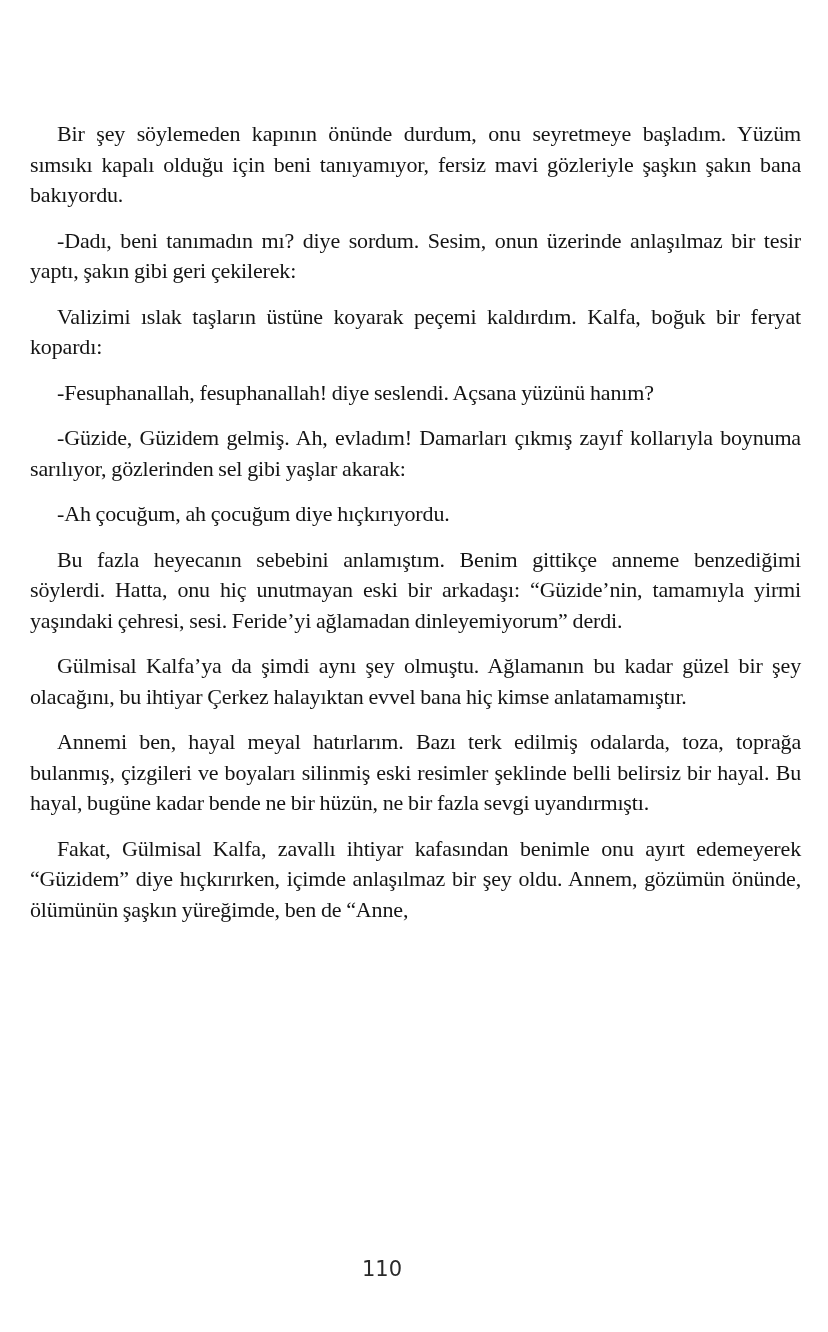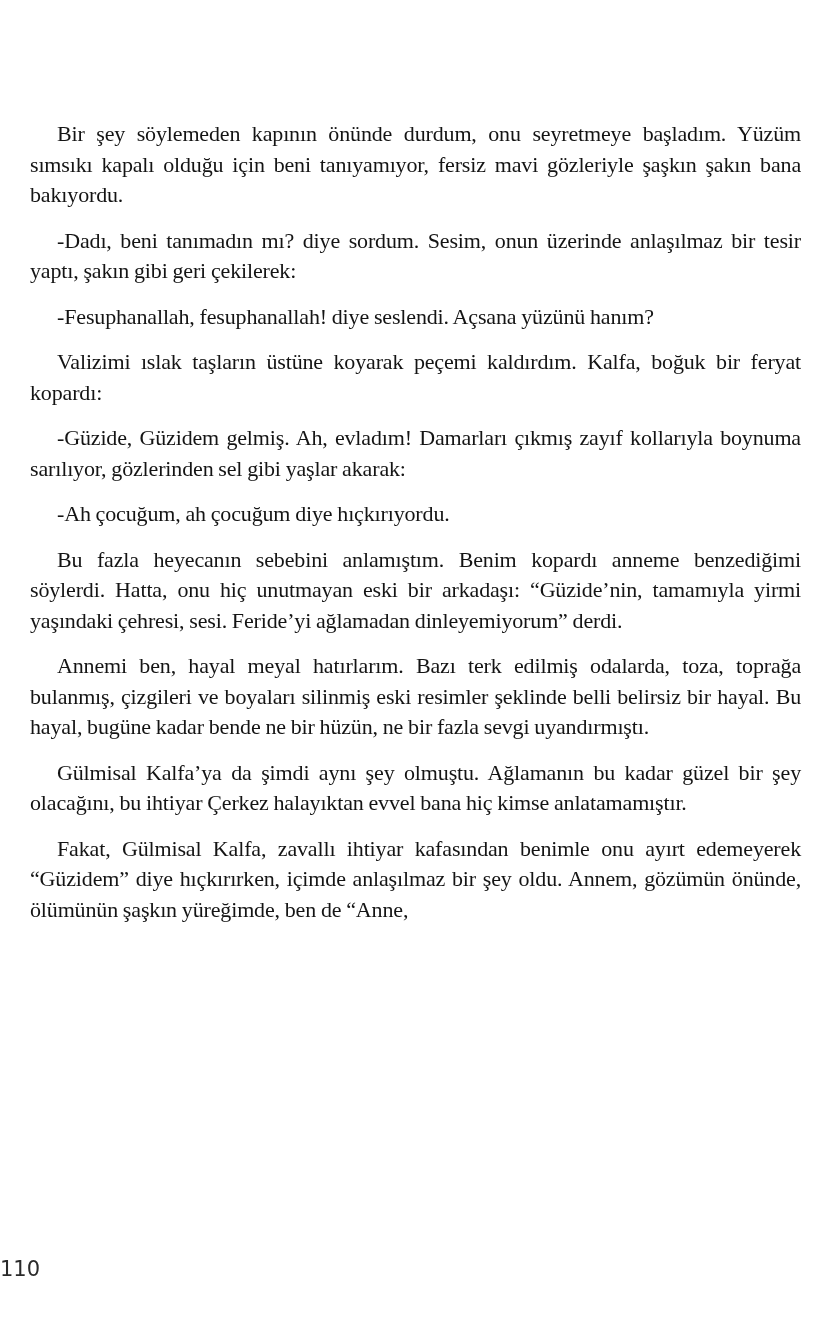--- a/index.html
+++ b/index.html
@@ -28,35 +28,35 @@
       text-align: justify;
       text-indent: 27px;
       letter-spacing: -0.15px;
       word-spacing: -0.5px;
     }
     .page-number {
       position: absolute;
       left: 0;
       width: 764px;
       top: 1257px;
-      text-align: left;
+      text-align: center;
       font-family: "DejaVu Sans", "Liberation Sans", sans-serif;
       font-size: 21px;
       color: #2a2a2a;
     }
   </style>
 </head>
 <body>
 
 <div class="page-body">
   <p class="para">Bir şey söylemeden kapının önünde durdum, onu seyretmeye başladım. Yüzüm sımsıkı kapalı olduğu için beni tanıyamıyor, fersiz mavi gözleriyle şaşkın şakın bana bakıyordu.</p>
   <p class="para">-Dadı, beni tanımadın mı? diye sordum. Sesim, onun üzerinde anlaşılmaz bir tesir yaptı, şakın gibi geri çekilerek:</p>
+  <p class="para">Valizimi ıslak taşların üstüne koyarak peçemi kaldırdım. Kalfa, boğuk bir feryat kopardı:</p>
   <p class="para">-Fesuphanallah, fesuphanallah! diye seslendi. Açsana yüzünü hanım?</p>
-  <p class="para">Valizimi ıslak taşların üstüne koyarak peçemi kaldırdım. Kalfa, boğuk bir feryat kopardı:</p>
   <p class="para">-Güzide, Güzidem gelmiş. Ah, evladım! Damarları çıkmış zayıf kollarıyla boynuma sarılıyor, gözlerinden sel gibi yaşlar akarak:</p>
   <p class="para">-Ah çocuğum, ah çocuğum diye hıçkırıyordu.</p>
-  <p class="para">Bu fazla heyecanın sebebini anlamıştım. Benim kopardı anneme benzediğimi söylerdi. Hatta, onu hiç unutmayan eski bir arkadaşı: “Güzide’nin, tamamıyla yirmi yaşındaki çehresi, sesi. Feride’yi ağlamadan dinleyemiyorum” derdi.</p>
+  <p class="para">Bu fazla heyecanın sebebini anlamıştım. Benim gittikçe anneme benzediğimi söylerdi. Hatta, onu hiç unutmayan eski bir arkadaşı: “Güzide’nin, tamamıyla yirmi yaşındaki çehresi, sesi. Feride’yi ağlamadan dinleyemiyorum” derdi.</p>
+  <p class="para">Gülmisal Kalfa’ya da şimdi aynı şey olmuştu. Ağlamanın bu kadar güzel bir şey olacağını, bu ihtiyar Çerkez halayıktan evvel bana hiç kimse anlatamamıştır.</p>
   <p class="para">Annemi ben, hayal meyal hatırlarım. Bazı terk edilmiş odalarda, toza, toprağa bulanmış, çizgileri ve boyaları silinmiş eski resimler şeklinde belli belirsiz bir hayal. Bu hayal, bugüne kadar bende ne bir hüzün, ne bir fazla sevgi uyandırmıştı.</p>
-  <p class="para">Gülmisal Kalfa’ya da şimdi aynı şey olmuştu. Ağlamanın bu kadar güzel bir şey olacağını, bu ihtiyar Çerkez halayıktan evvel bana hiç kimse anlatamamıştır.</p>
   <p class="para">Fakat, Gülmisal Kalfa, zavallı ihtiyar kafasından benimle onu ayırt edemeyerek “Güzidem” diye hıçkırırken, içimde anlaşılmaz bir şey oldu. Annem, gözümün önünde, ölümünün şaşkın yüreğimde, ben de “Anne,</p>
 </div>
 
 <div class="page-number">110</div>
 
 </body></html>

